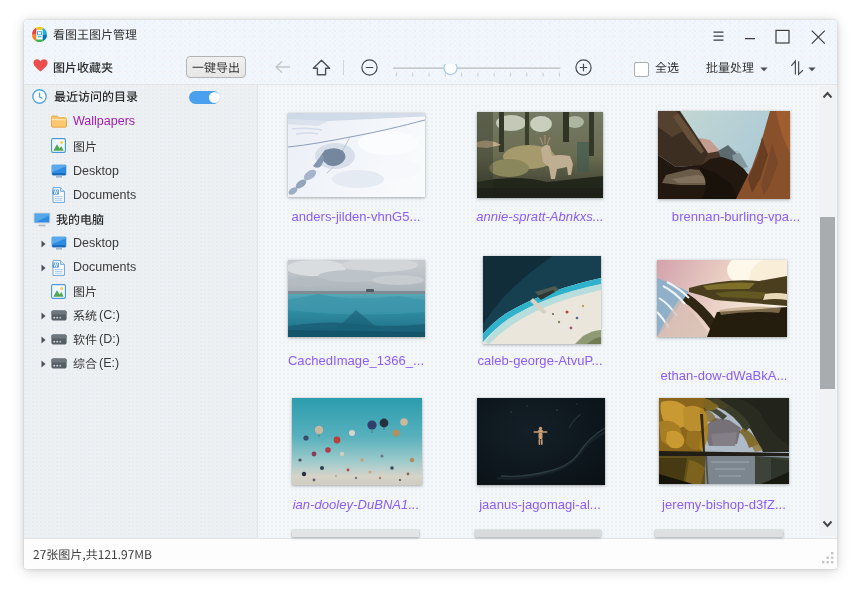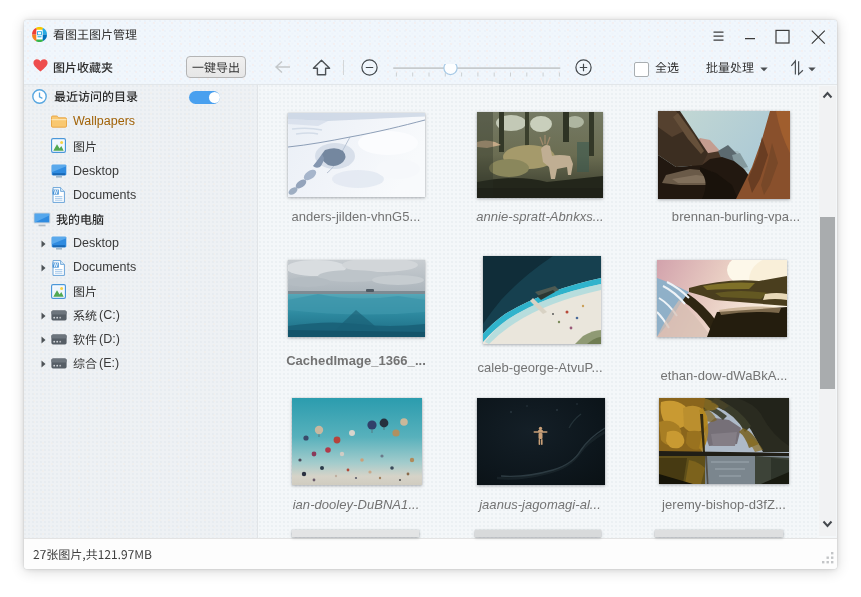--- a/index.html
+++ b/index.html
@@ -12,21 +12,21 @@
 #sidebar{position:absolute;left:0;top:65px;width:234px;height:453px;background:#eef1f4;
  background-image:radial-gradient(circle at 1px 1px,#e6ebf0 0.6px,transparent 1px),radial-gradient(circle at 1px 1px,#f3ece4 0.45px,transparent 0.85px);
  background-size:4px 4px,9px 7px;border-right:1px solid #e1e4e7;}
 #content{position:absolute;left:235px;top:65px;width:560px;height:453px;background:#f4f7f9;
  background-image:radial-gradient(circle at 1px 1px,#e9eef2 0.6px,transparent 1px);background-size:4px 4px;}
 #vscroll{position:absolute;left:795px;top:66px;width:17px;height:450px;background:#f1f2f3;}
 #statusbar{position:absolute;left:0;top:518px;width:813px;height:31px;background:#fdfdfd;border-top:1px solid #e3e3e3;}
 .t{position:absolute;}
 .lat{position:absolute;white-space:nowrap;}
 .thumb{position:absolute;box-shadow:0 1px 3px rgba(90,95,100,0.45),0 0 1px rgba(0,0,0,0.2);}
-.cap{position:absolute;color:#737373;font-size:13px;letter-spacing:0.05px;text-align:center;white-space:nowrap;transform:translateX(-50%);}
+.cap{position:absolute;color:#8b5cf6;font-size:13px;letter-spacing:0.05px;text-align:center;white-space:nowrap;transform:translateX(-50%);}
 </style></head><body>
 <div id="win">
 <div id="hdr"></div>
 <div id="sidebar"></div>
 <div id="content"></div>
 <div id="vscroll"></div>
 <div id="statusbar"></div>
 
 <svg class="t" style="left:8px;top:7px" width="15" height="15" viewBox="0 0 15 15">
 <path d="M7.5 7.5 L3.75 1.0 A7.5 7.5 0 0 1 11.25 1.0 Z" fill="#f6c700"></path>
@@ -115,21 +115,21 @@
     </svg>
 <svg class="t" style="left:29.6px;top:68.2px" width="86" height="17" viewBox="0 -13 86 17">
       <path d="M3.2 -7.6H8.8V-6.9H3.2ZM3.2 -9.0H8.8V-8.3H3.2ZM2.1 -9.7V-6.1H9.9V-9.7ZM4.6 -4.6V-3.9H2.7V-4.6ZM0.6 -0.6 0.6 0.3 4.6 -0.1V1.0H5.7V0.1C5.9 0.4 6.1 0.7 6.3 1.0C7.1 0.7 7.8 0.3 8.5 -0.2C9.2 0.3 10.0 0.7 10.9 1.0C11.1 0.7 11.4 0.3 11.6 0.1C10.7 -0.1 9.9 -0.5 9.3 -0.9C10.0 -1.7 10.6 -2.6 10.9 -3.8L10.2 -4.0L10.1 -4.0H6.1V-3.1H7.2L6.5 -2.9C6.8 -2.2 7.2 -1.5 7.7 -1.0C7.1 -0.5 6.4 -0.2 5.7 0.0V-4.6H11.3V-5.5H0.7V-4.6H1.7V-0.7ZM7.5 -3.1H9.6C9.3 -2.6 8.9 -2.1 8.5 -1.6C8.1 -2.1 7.7 -2.6 7.5 -3.1ZM4.6 -3.1V-2.4H2.7V-3.1ZM4.6 -1.6V-1.0L2.7 -0.8V-1.6Z M12.6 -9.2C13.4 -8.6 14.3 -7.8 14.7 -7.2L15.6 -8.0C15.1 -8.6 14.2 -9.3 13.5 -9.8ZM21.9 -10.1C21.0 -9.7 19.4 -9.4 17.8 -9.2L16.9 -9.3V-6.6C16.9 -5.1 16.8 -3.3 15.5 -1.9C15.8 -1.7 16.2 -1.4 16.3 -1.1C17.5 -2.4 17.9 -4.1 18.0 -5.6H20.2V-0.9H21.3V-5.6H23.5V-6.7H18.0V-8.2C19.7 -8.4 21.5 -8.8 22.9 -9.2ZM15.2 -5.4H12.6V-4.4H14.1V-1.5C13.5 -1.1 12.9 -0.6 12.4 -0.3L12.9 0.9C13.6 0.4 14.2 -0.1 14.7 -0.6C15.5 0.3 16.5 0.7 18.1 0.8C19.4 0.8 21.9 0.8 23.3 0.8C23.3 0.4 23.5 -0.1 23.6 -0.4C22.1 -0.3 19.4 -0.3 18.1 -0.3C16.7 -0.4 15.8 -0.7 15.2 -1.6Z M25.3 -9.3C25.9 -8.7 26.7 -7.9 27.1 -7.4L27.9 -8.2C27.5 -8.7 26.7 -9.4 26.1 -10.0ZM31.0 -9.9C31.2 -9.3 31.5 -8.5 31.6 -8.1H28.5V-6.9H30.1C30.1 -4.0 29.9 -1.3 28.1 0.2C28.3 0.4 28.7 0.8 28.9 1.0C30.3 -0.2 30.9 -2.1 31.1 -4.3H33.5C33.4 -1.6 33.3 -0.5 33.0 -0.3C32.9 -0.1 32.8 -0.1 32.6 -0.1C32.4 -0.1 31.8 -0.1 31.2 -0.2C31.4 0.1 31.5 0.6 31.5 0.9C32.1 0.9 32.7 0.9 33.1 0.9C33.5 0.9 33.7 0.7 34.0 0.4C34.4 -0.0 34.5 -1.3 34.7 -4.9C34.7 -5.1 34.7 -5.4 34.7 -5.4H31.2C31.2 -5.9 31.2 -6.4 31.3 -6.9H35.5V-8.1H31.7L32.7 -8.4C32.6 -8.8 32.3 -9.6 32.1 -10.2ZM24.5 -6.4V-5.3H26.3V-1.6C26.3 -1.0 25.8 -0.6 25.5 -0.4C25.7 -0.2 26.1 0.3 26.2 0.6C26.4 0.3 26.8 -0.1 29.0 -1.8C28.9 -2.0 28.8 -2.4 28.7 -2.7L27.4 -1.8V-6.4Z M37.0 -7.3V1.0H38.1V-7.3ZM37.1 -9.5C37.7 -8.8 38.5 -7.9 38.9 -7.4L39.8 -8.0C39.4 -8.5 38.5 -9.4 38.0 -10.0ZM40.2 -9.5V-8.4H45.9V-0.5C45.9 -0.3 45.8 -0.2 45.6 -0.2C45.4 -0.2 44.6 -0.2 44.0 -0.2C44.1 0.1 44.3 0.6 44.3 0.9C45.3 0.9 46.0 0.9 46.4 0.7C46.8 0.5 47.0 0.2 47.0 -0.5V-9.5ZM39.8 -6.5V-1.2H40.8V-2.0H44.1V-6.5ZM40.8 -5.4H43.0V-3.0H40.8Z M54.5 -5.0C55.2 -4.1 56.0 -2.9 56.3 -2.2L57.3 -2.8C56.9 -3.5 56.1 -4.6 55.4 -5.5ZM55.1 -10.2C54.7 -8.6 54.1 -7.0 53.3 -5.9V-8.2H51.3C51.6 -8.7 51.8 -9.3 52.0 -9.9L50.7 -10.2C50.7 -9.6 50.5 -8.8 50.3 -8.2H49.0V0.7H50.0V-0.2H53.3V-5.8C53.6 -5.6 54.0 -5.4 54.2 -5.2C54.6 -5.7 55.0 -6.4 55.3 -7.2H58.1C58.0 -2.6 57.8 -0.8 57.5 -0.4C57.3 -0.3 57.2 -0.2 56.9 -0.2C56.6 -0.2 55.9 -0.2 55.1 -0.3C55.4 0.0 55.5 0.5 55.5 0.8C56.2 0.9 56.9 0.9 57.3 0.8C57.8 0.8 58.1 0.6 58.4 0.2C58.9 -0.4 59.0 -2.2 59.2 -7.7C59.2 -7.9 59.2 -8.3 59.2 -8.3H55.7C55.9 -8.8 56.1 -9.3 56.2 -9.9ZM50.0 -7.2H52.3V-4.9H50.0ZM50.0 -1.3V-3.9H52.3V-1.3Z M62.9 -5.5H68.9V-3.8H62.9ZM62.9 -6.6V-8.3H68.9V-6.6ZM62.9 -2.7H68.9V-1.0H62.9ZM61.8 -9.4V0.9H62.9V0.1H68.9V0.9H70.1V-9.4Z M73.5 -3.7C74.3 -3.3 75.2 -2.6 75.7 -2.1L76.5 -2.9C76.0 -3.4 75.0 -4.0 74.3 -4.4ZM73.5 -9.5V-8.4H80.7L80.7 -7.5H73.9V-6.5H80.6L80.5 -5.6H72.8V-4.6H77.4V-2.5C75.7 -1.9 73.9 -1.2 72.7 -0.7L73.3 0.3C74.5 -0.2 76.0 -0.8 77.4 -1.5V-0.2C77.4 0.0 77.3 0.1 77.1 0.1C76.9 0.1 76.3 0.1 75.6 0.1C75.8 0.3 75.9 0.7 76.0 1.0C76.9 1.0 77.6 1.0 78.0 0.9C78.4 0.7 78.6 0.5 78.6 -0.1V-2.5C79.6 -1.1 81.0 -0.0 82.7 0.6C82.9 0.2 83.2 -0.2 83.4 -0.4C82.2 -0.8 81.2 -1.3 80.3 -2.1C81.0 -2.5 81.9 -3.2 82.6 -3.8L81.6 -4.5C81.1 -3.9 80.3 -3.3 79.6 -2.8C79.2 -3.2 78.8 -3.8 78.6 -4.3V-4.6H83.3V-5.6H81.7C81.9 -6.9 81.9 -8.3 82.0 -9.5L81.0 -9.5L80.8 -9.5Z" fill="#2a2a2a"></path>
     </svg>
 <div class="lat" style="left:165px;top:70.5px;width:31px;height:13px;border-radius:6.5px;background:#49a0ef;"></div>
 <div class="lat" style="left:184.5px;top:71.5px;width:11px;height:11px;border-radius:50%;background:#fff;"></div>
 <svg class="t" style="left:27px;top:95px" width="16" height="13" viewBox="0 0 16 13">
 <path d="M0.5 2.2 Q0.5 1 1.7 1 L5.6 1 Q6.3 1 6.8 1.7 L7.5 2.8 L14.3 2.8 Q15.5 2.8 15.5 4 L15.5 11 Q15.5 12.2 14.3 12.2 L1.7 12.2 Q0.5 12.2 0.5 11 Z" fill="#f9c871" stroke="#e8a33d" stroke-width="0.9"></path>
 <path d="M0.5 4.6 L15.5 4.6" stroke="#fde3ae" stroke-width="1.1"></path>
     </svg>
-<div class="lat" style="left:49px;top:94px;font-size:12.5px;color:#a16207;">Wallpapers</div>
+<div class="lat" style="left:49px;top:94px;font-size:12.5px;color:#a21caf;">Wallpapers</div>
 <svg class="t" style="left:27px;top:118px" width="15" height="15" viewBox="0 0 15 15">
 <rect x="0.6" y="0.6" width="13.8" height="13.8" rx="1.4" fill="#fff" stroke="#4a97d9" stroke-width="1.2"></rect>
 <rect x="2.3" y="2.3" width="10.4" height="10.4" fill="#eef6fd"></rect>
 <circle cx="10.6" cy="4.4" r="1.5" fill="#f7d245"></circle>
 <path d="M2.3 12.7 L6 6.2 L8.6 10.4 L10.3 8 L12.7 12.7 Z" fill="#52a852"></path>
     </svg>
 <svg class="t" style="left:49px;top:117.5px" width="26" height="17" viewBox="0 -13 26 17">
       <path d="M4.5 -3.3C5.5 -3.1 6.7 -2.7 7.4 -2.4L7.7 -3.0C7.1 -3.3 5.8 -3.7 4.9 -3.9ZM3.3 -1.8C5.0 -1.6 7.0 -1.1 8.2 -0.7L8.6 -1.4C7.4 -1.8 5.3 -2.3 3.7 -2.4ZM1.0 -9.6V1.0H1.9V0.5H10.1V1.0H11.0V-9.6ZM1.9 -0.3V-8.7H10.1V-0.3ZM5.0 -8.5C4.4 -7.5 3.3 -6.6 2.3 -6.0C2.5 -5.8 2.8 -5.6 2.9 -5.4C3.3 -5.7 3.7 -6.0 4.0 -6.3C4.4 -5.9 4.8 -5.5 5.3 -5.2C4.3 -4.7 3.2 -4.4 2.1 -4.2C2.2 -4.0 2.4 -3.6 2.5 -3.4C3.7 -3.7 5.0 -4.1 6.1 -4.8C7.1 -4.2 8.2 -3.8 9.4 -3.6C9.5 -3.8 9.7 -4.1 9.9 -4.2C8.8 -4.4 7.8 -4.8 6.8 -5.2C7.7 -5.8 8.5 -6.5 9.0 -7.3L8.5 -7.6L8.3 -7.5H5.2C5.4 -7.8 5.6 -8.0 5.7 -8.2ZM4.5 -6.8 4.6 -6.8H7.7C7.3 -6.4 6.7 -6.0 6.1 -5.6C5.5 -5.9 4.9 -6.3 4.5 -6.8Z M14.2 -9.8V-5.8C14.2 -3.6 14.0 -1.4 12.5 0.3C12.7 0.4 13.0 0.8 13.2 1.0C14.3 -0.2 14.8 -1.7 15.0 -3.2H20.0V1.0H21.0V-4.1H15.0C15.1 -4.7 15.1 -5.2 15.1 -5.8V-6.0H22.8V-7.0H19.5V-10.1H18.5V-7.0H15.1V-9.8Z" fill="#333"></path>
     </svg>
 <svg class="t" style="left:27px;top:144px" width="16" height="14" viewBox="0 0 16 14">
@@ -465,25 +465,25 @@
 <path d="M96 58 L130 60 L130 86 L96 86 Z" fill="#3d4338"></path>
 <path d="M112 60 L130 62 L130 86 L112 86 Z" fill="#2e342a"></path>
 <path d="M0 76 L34 86 L0 86 Z" fill="#161408"></path>
 <path d="M130 74 L102 86 L130 86 Z" fill="#181a10"></path>
 <path d="M52 64 L90 64 M56 71 L86 71 M60 78 L82 78" stroke="#929da5" stroke-width="1.4"></path>
 <path d="M46 58 L48 86 L49.5 86 L48 58 Z" fill="#3a3022" opacity="0.65"></path>
     </svg>
 <div class="cap" style="left:332px;top:189px;">anders-jilden-vhnG5...</div>
 <div class="cap" style="left:516px;top:189px;font-style:italic;">annie-spratt-Abnkxs...</div>
 <div class="cap" style="left:700px;top:189px;padding-left:24px;">brennan-burling-vpa...</div>
-<div class="cap" style="left:332px;top:333px;font-weight:bold;">CachedImage_1366_...</div>
-<div class="cap" style="left:516px;top:333px;margin-top:7px;">caleb-george-AtvuP...</div>
+<div class="cap" style="left:332px;top:333px;">CachedImage_1366_...</div>
+<div class="cap" style="left:516px;top:333px;">caleb-george-AtvuP...</div>
 <div class="cap" style="left:700px;top:348px;">ethan-dow-dWaBkA...</div>
 <div class="cap" style="left:332px;top:477px;font-style:italic;">ian-dooley-DuBNA1...</div>
-<div class="cap" style="left:516px;top:477px;font-style:italic;">jaanus-jagomagi-al...</div>
+<div class="cap" style="left:516px;top:477px;">jaanus-jagomagi-al...</div>
 <div class="cap" style="left:700px;top:477px;">jeremy-bishop-d3fZ...</div>
 <div class="thumb" style="left:267.6px;top:509.5px;width:127px;height:7px;background:#e3e4e5;"></div>
 <div class="thumb" style="left:451px;top:509.5px;width:126px;height:7px;background:#d8dadb;"></div>
 <div class="thumb" style="left:631px;top:509.5px;width:128px;height:7px;background:#dedfe0;"></div>
 <svg class="t" style="left:795px;top:66px" width="17" height="450" viewBox="0 0 17 450">
 <rect width="17" height="450" fill="#f1f2f3"></rect>
 <rect x="1" y="131" width="15" height="172" fill="#a9acae"></rect>
 <path d="M4.5 11.5 L8.5 7 L12.5 11.5" stroke="#45494e" stroke-width="2" fill="none"></path>
 <path d="M4.5 435.5 L8.5 440 L12.5 435.5" stroke="#45494e" stroke-width="2" fill="none"></path>
 </svg>

